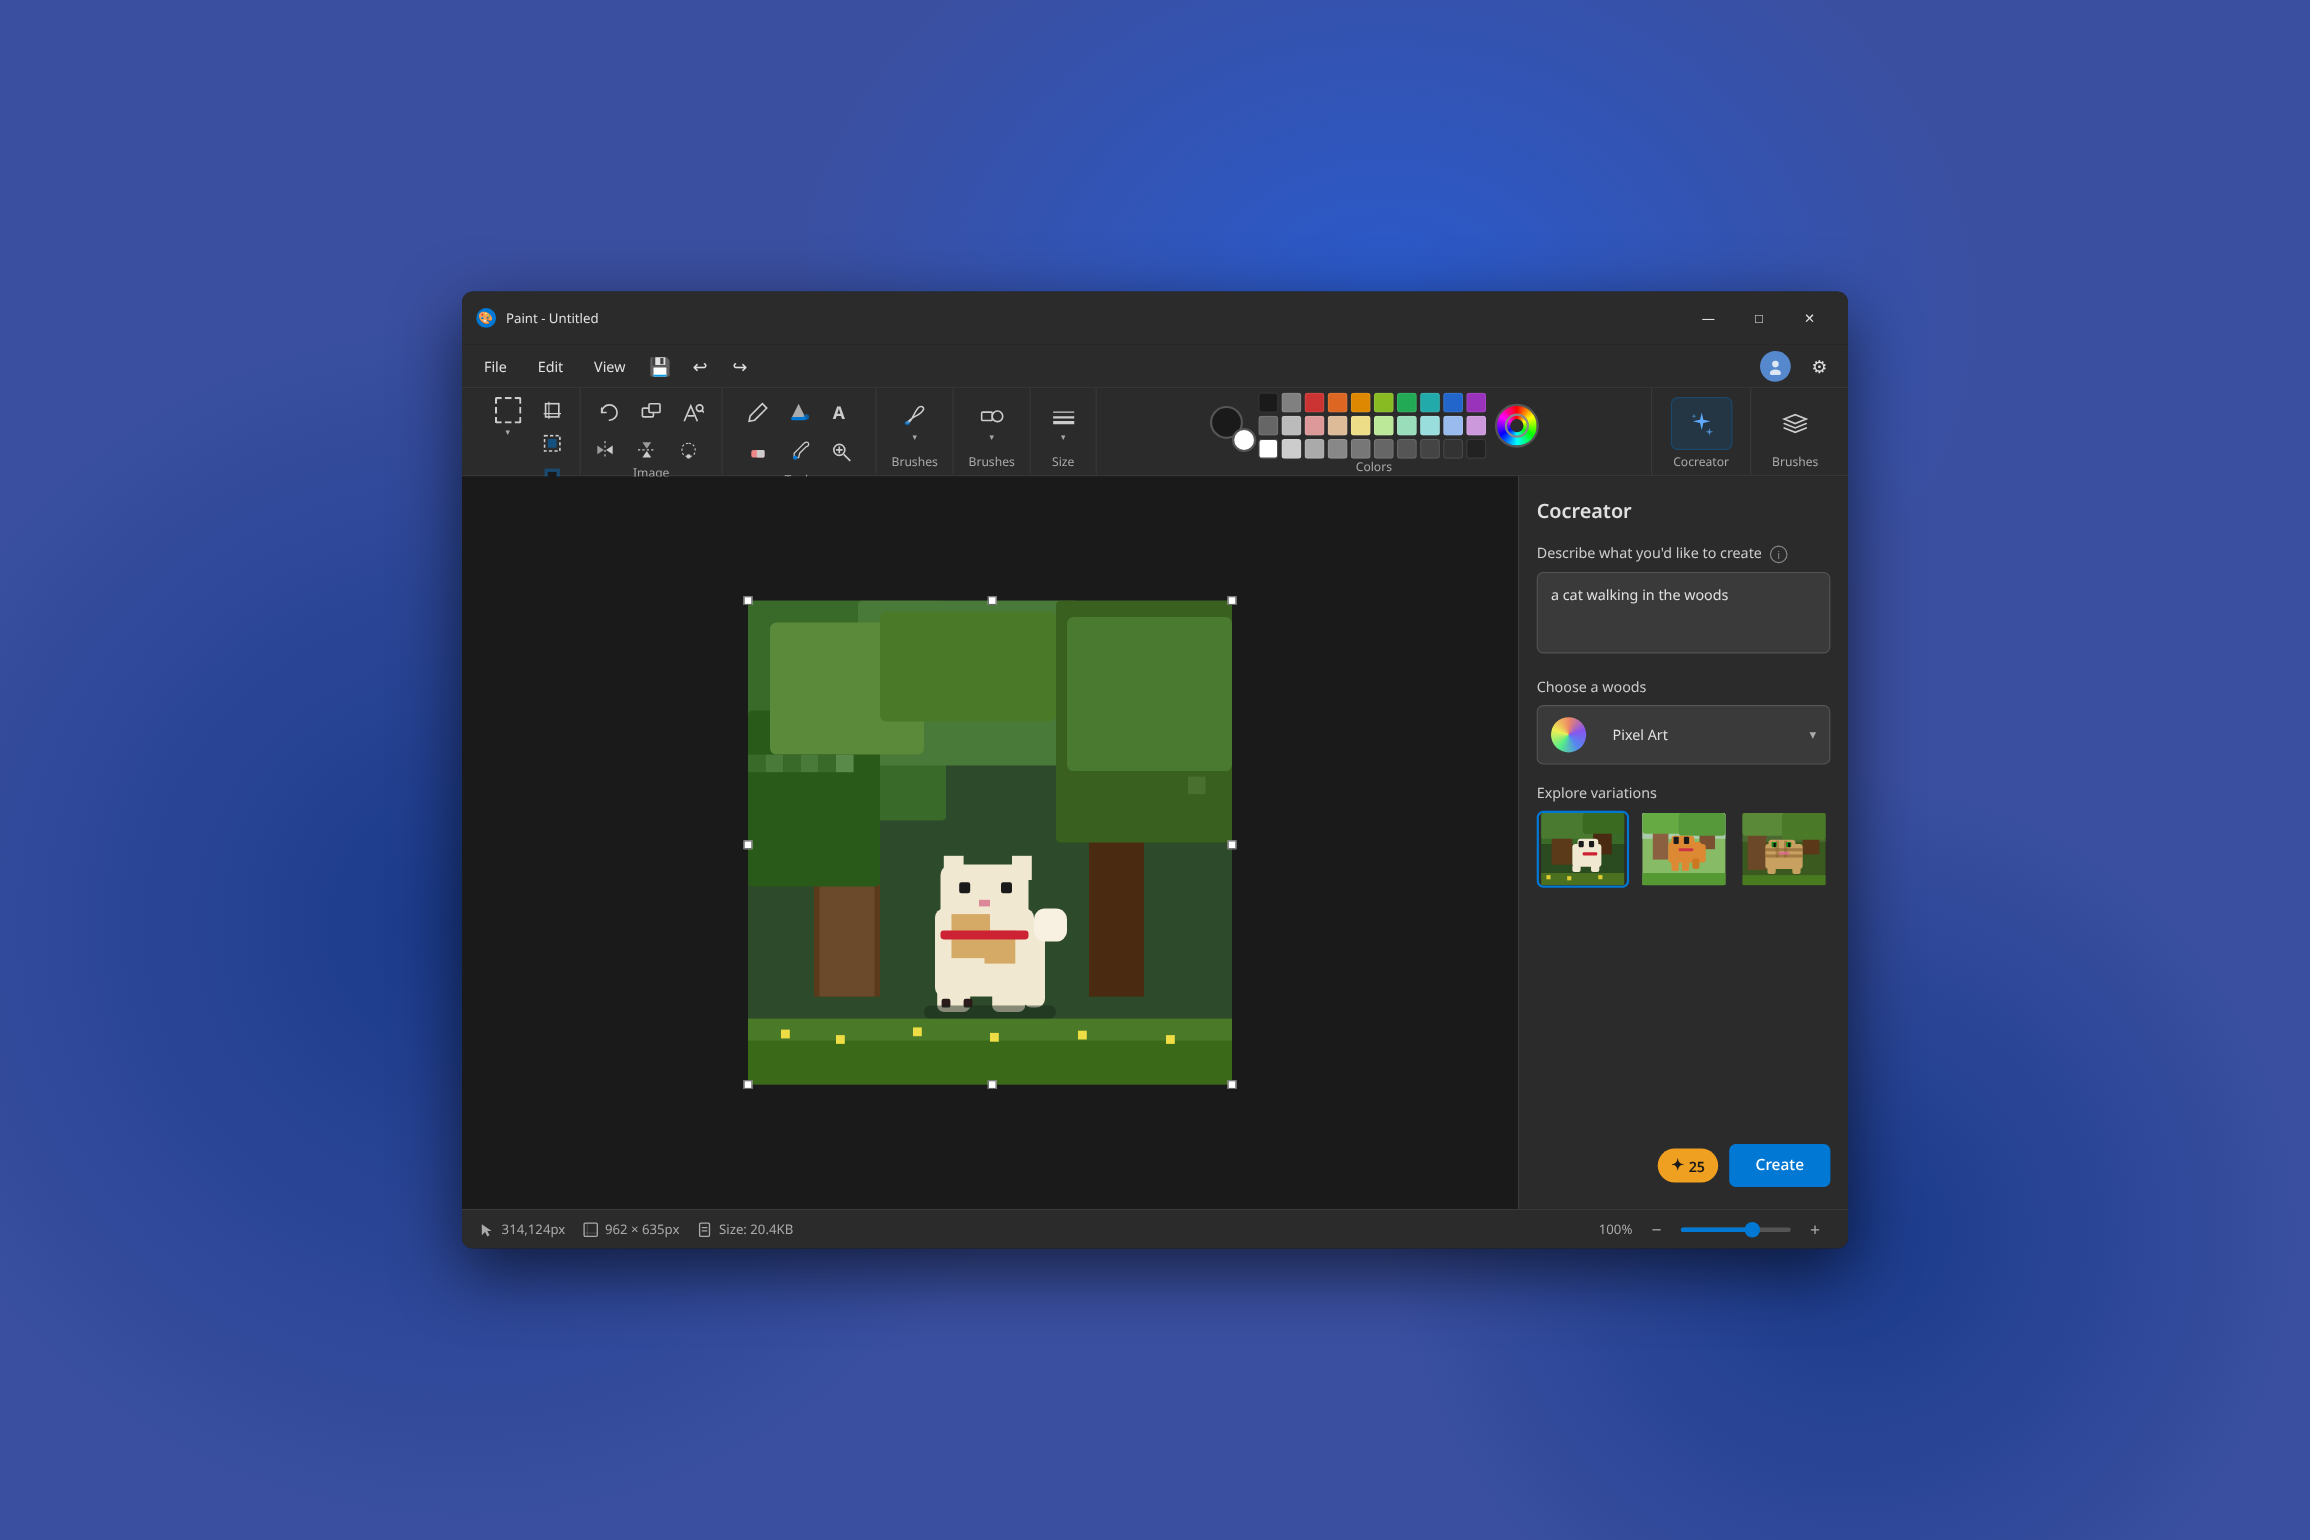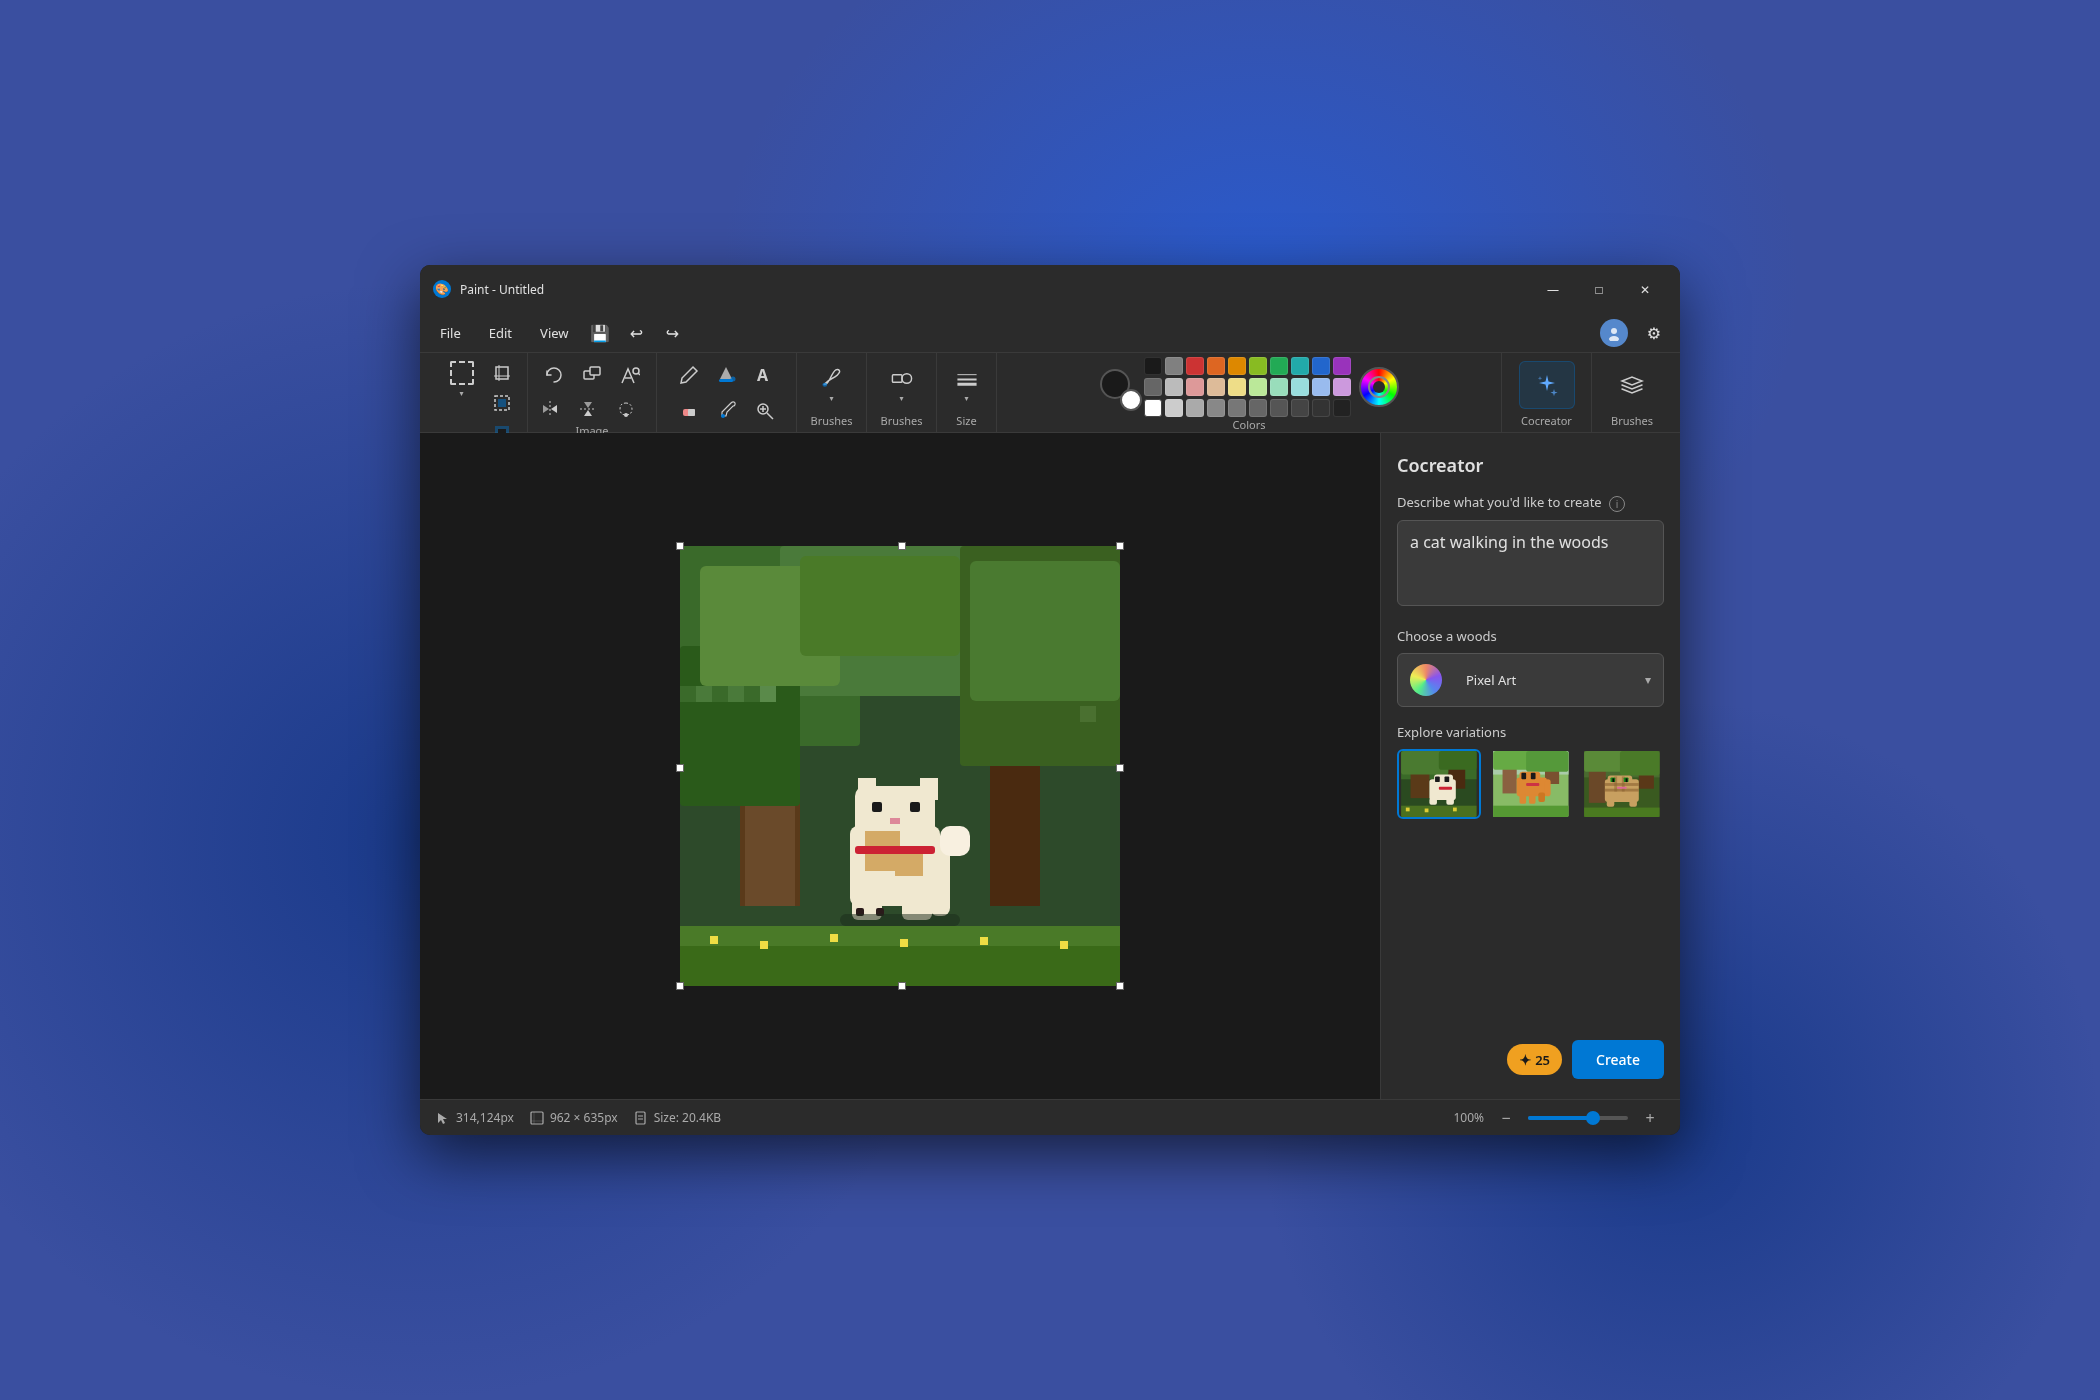--- a/index.html
+++ b/index.html
@@ -420,24 +420,24 @@
       margin-left: 4px;
       vertical-align: middle;
       cursor: pointer;
     }
     .cocreator-textarea {
       width: 100%;
       background: #3a3a3a;
       border: 1px solid #555;
       border-radius: 6px;
       color: #e0e0e0;
-      font-size: 16px;
+      font-size: 13px;
       padding: 10px 12px;
       resize: none;
-      height: 86px;
+      height: 74px;
       font-family: inherit;
       outline: none;
     }
     .style-label {
       font-size: 13px;
       color: #cccccc;
       margin-bottom: 8px;
     }
     .style-dropdown {
       width: 100%;

